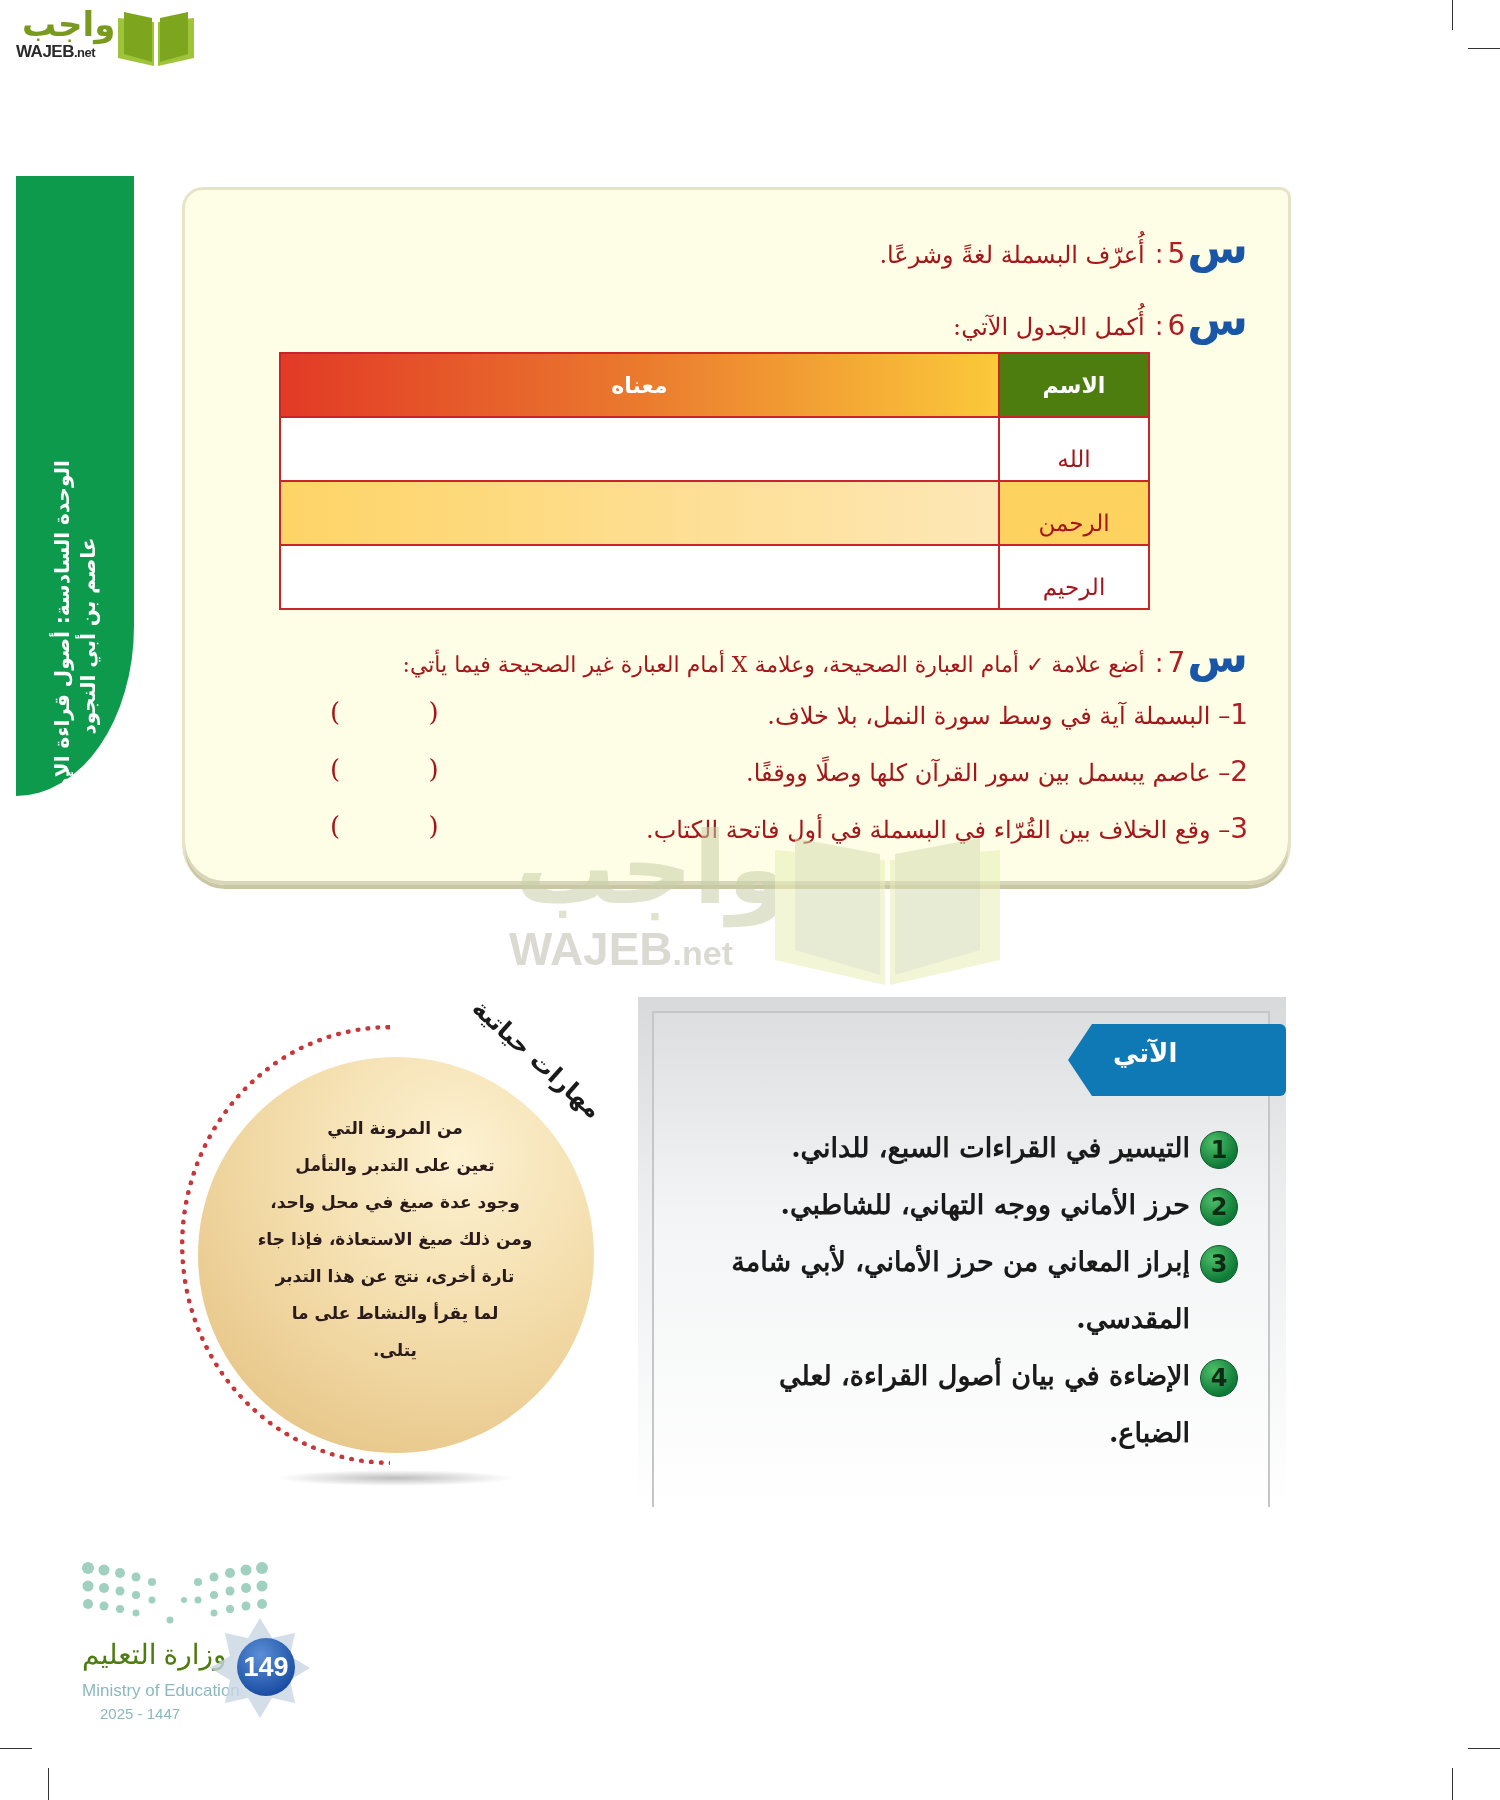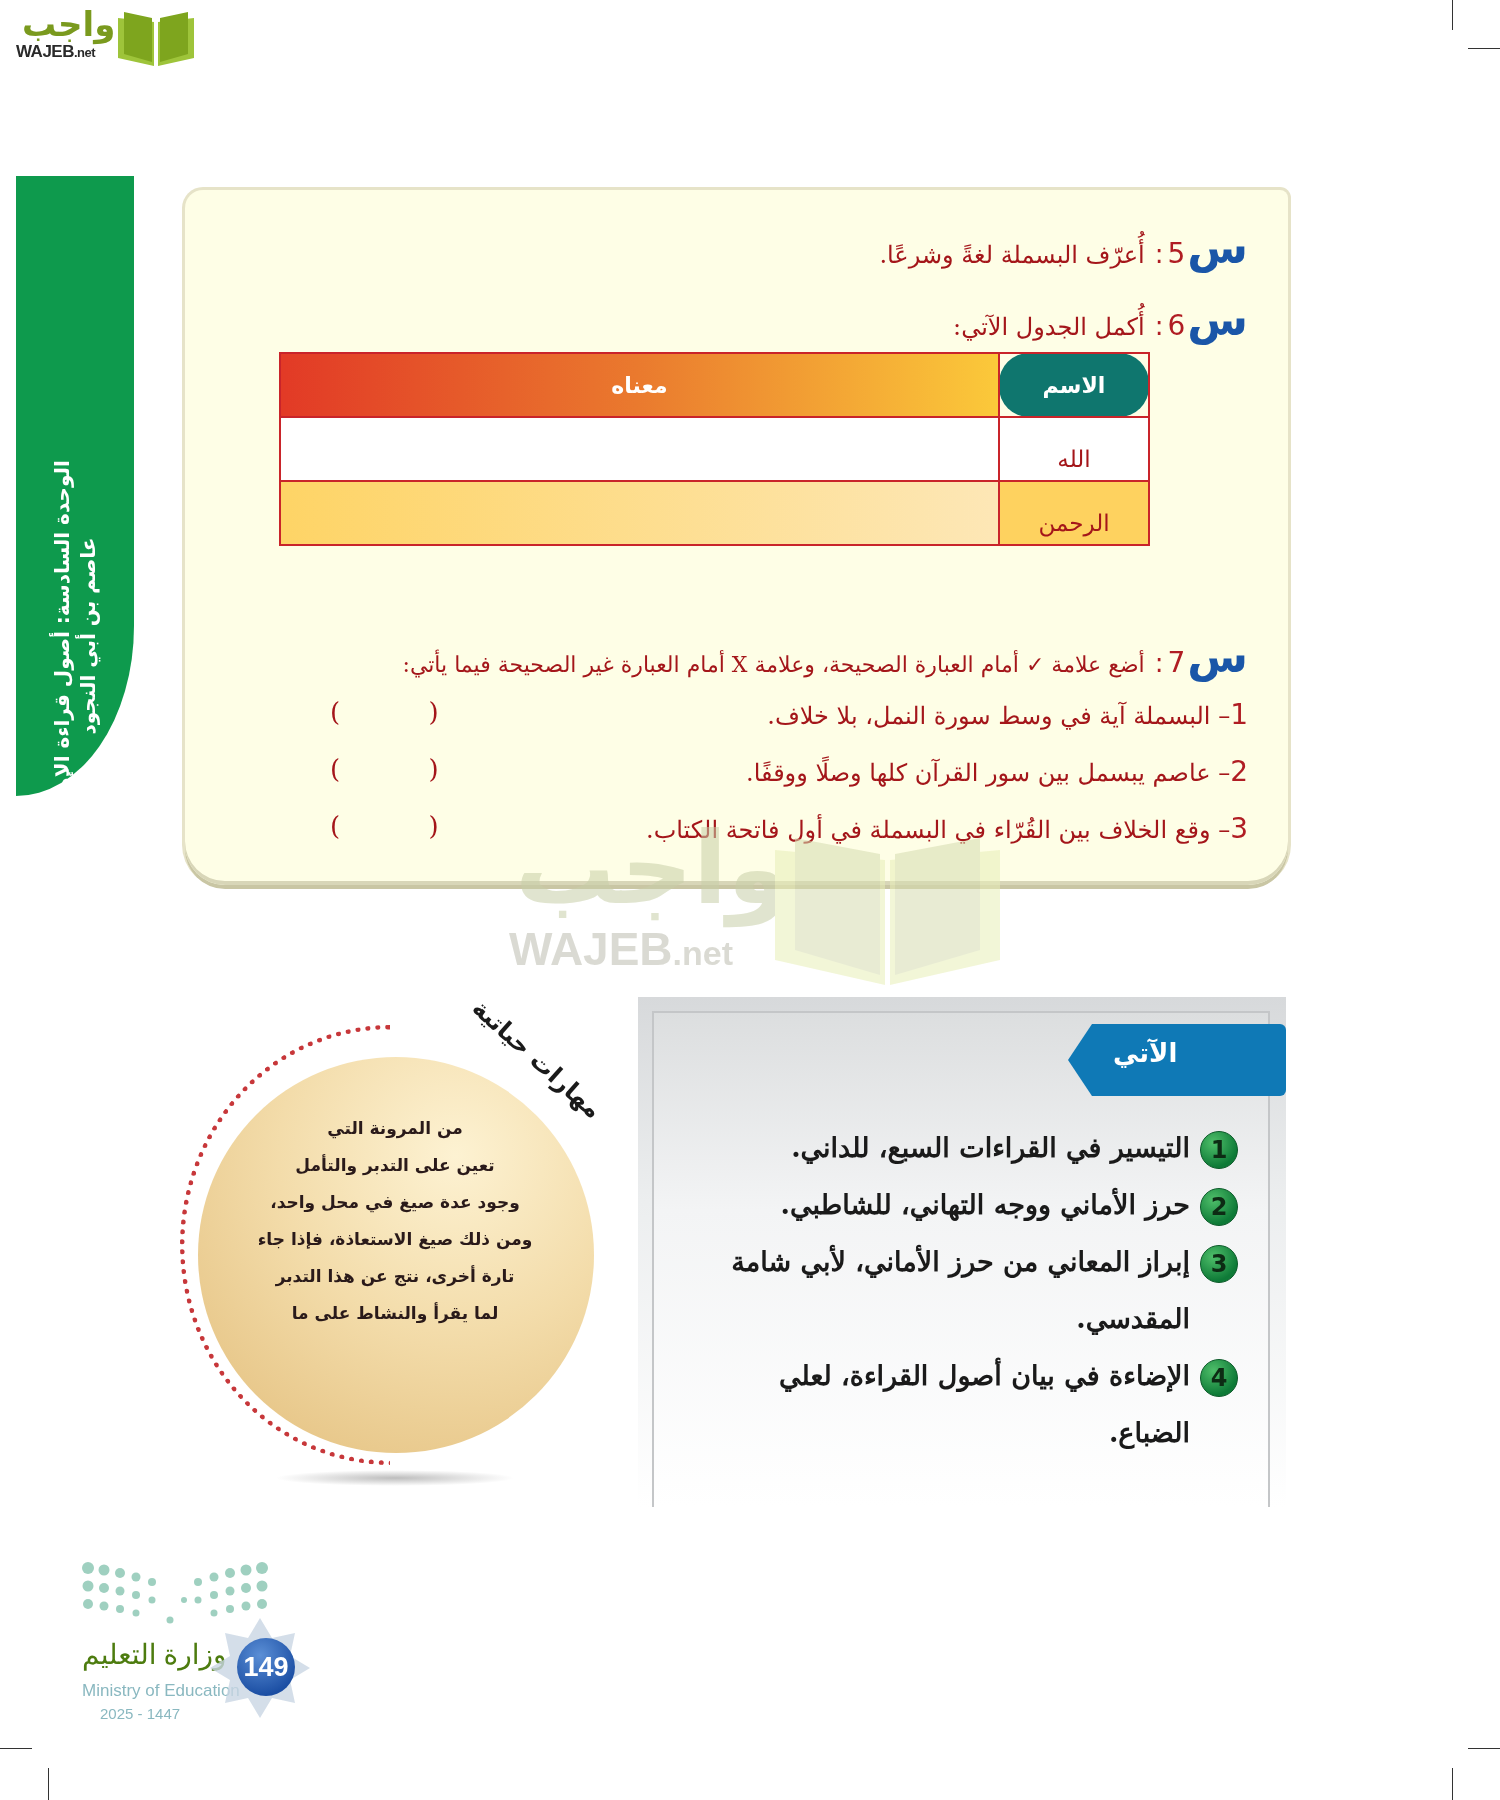--- a/index.html
+++ b/index.html
@@ -25,21 +25,21 @@
   .qline { position: absolute; right: 40px; color: #a4161a; font-size: 24px; line-height: 40px; white-space: nowrap; }
   .qmark { display: inline-flex; align-items: baseline; margin-left: 6px; }
   .qmark .s { font-family: "DejaVu Sans", sans-serif; font-weight: bold; font-size: 44px; color: #1a56a8; line-height: 40px; }
   .qmark .n { font-family: "DejaVu Sans", sans-serif; font-size: 28px; color: #b01d23; margin-right: 2px; }
   .qmark .c { font-family: "DejaVu Sans", sans-serif; font-size: 26px; color: #b01d23; margin: 0 4px; }
 
   
   .tbl { position: absolute; left: 94px; top: 162px; width: 871px; border-collapse: collapse; }
   .tbl td, .tbl th { border: 2px solid #c9242a; height: 64px; }
   .tbl th { height: 64px; color: #fff; font-family: "DejaVu Sans", sans-serif; font-weight: bold; font-size: 22px; }
-  .tbl th.name { width: 150px; background: #0f766e; border-radius: 30px; }
+  .tbl th.name { width: 150px; background: #4d7c0f; }
   .tbl th.mean { background: linear-gradient(to right, #e23a26, #ea7a2e 50%, #fbc93a); }
   .tbl td.name { color: #a4161a; font-size: 23px; text-align: center; vertical-align: bottom; padding-bottom: 8px; }
   .tbl tr.white td { background: #ffffff; }
   .tbl tr.yel td.name { background: #fed25f; }
   .tbl tr.yel td.mean { background: linear-gradient(to right, #fed466, #fde7b6); }
 
   .tf-item { position: absolute; right: 40px; color: #a4161a; font-size: 24px; line-height: 40px; white-space: nowrap; }
   .tf-item .num { font-family: "DejaVu Sans", sans-serif; font-size: 28px; color: #b01d23; }
   .paren { position: absolute; left: 145px; color: #a4161a; font-size: 26px; letter-spacing: 40px; direction: ltr; }
 
@@ -126,20 +126,24 @@
         <tr>
       <th class="name">الاسم</th>
       <th class="mean">معناه</th>
     </tr>
     <tr class="white">
       <td class="name">الله</td>
       <td class="mean"></td>
     </tr>
     <tr class="yel">
       <td class="name">الرحمن</td>
+      <td class="mean"></td>
+    </tr>
+    <tr class="white">
+      <td class="name">الرحيم</td>
       <td class="mean"></td>
     </tr>
   </tbody>
     </table>
 
   <div class="qline" style="top:447px; font-size:22px;">
     <span class="qmark">
       <span class="s">س</span>
         <span class="n">7</span>
         <span class="c">:</span>
@@ -178,20 +182,21 @@
   <div class="ls-circle"></div>
   <div class="ls-shadow"></div>
   <div class="ls-title">مهارات حياتية</div>
   <div class="ls-text">
     <div>من المرونة التي</div>
     <div>تعين على التدبر والتأمل</div>
     <div>وجود عدة صيغ في محل واحد،</div>
     <div>ومن ذلك صيغ الاستعاذة، فإذا جاء</div>
     <div>تارة أخرى، نتج عن هذا التدبر</div>
     <div>لما يقرأ والنشاط على ما</div>
+    <div>يتلى.</div>
   </div>
 </div>
 
 <div class="src-outer">
   <div class="src-inner"></div>
   <div class="src-tab">
     <span>الآتي</span>
   </div>
   <ul class="src-list">
     <li>

